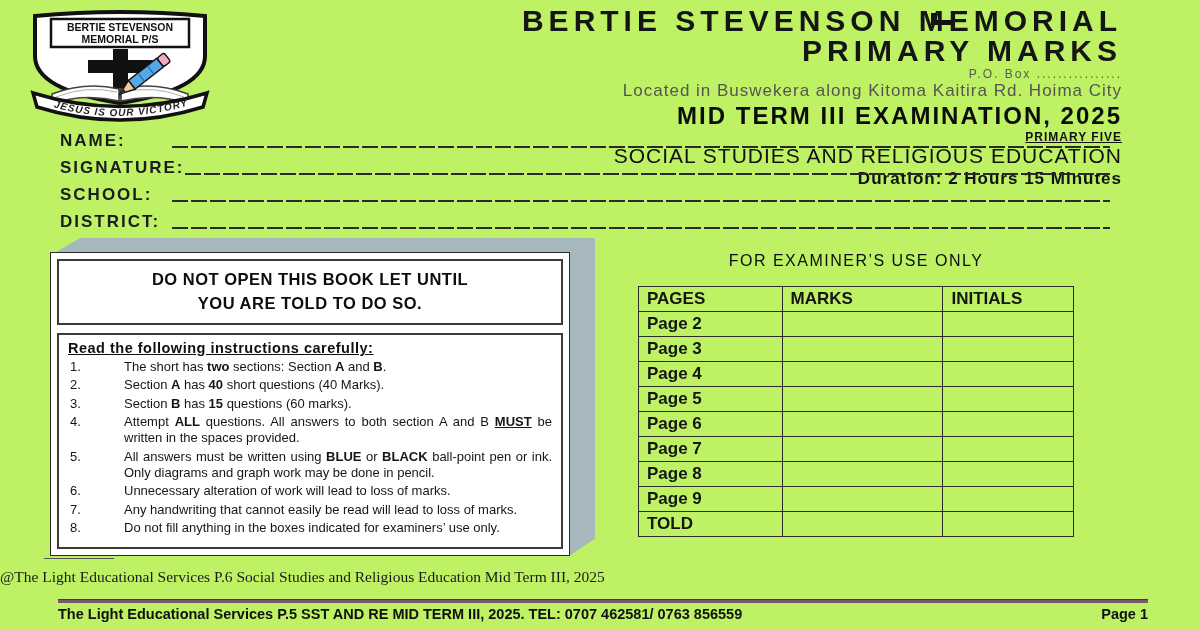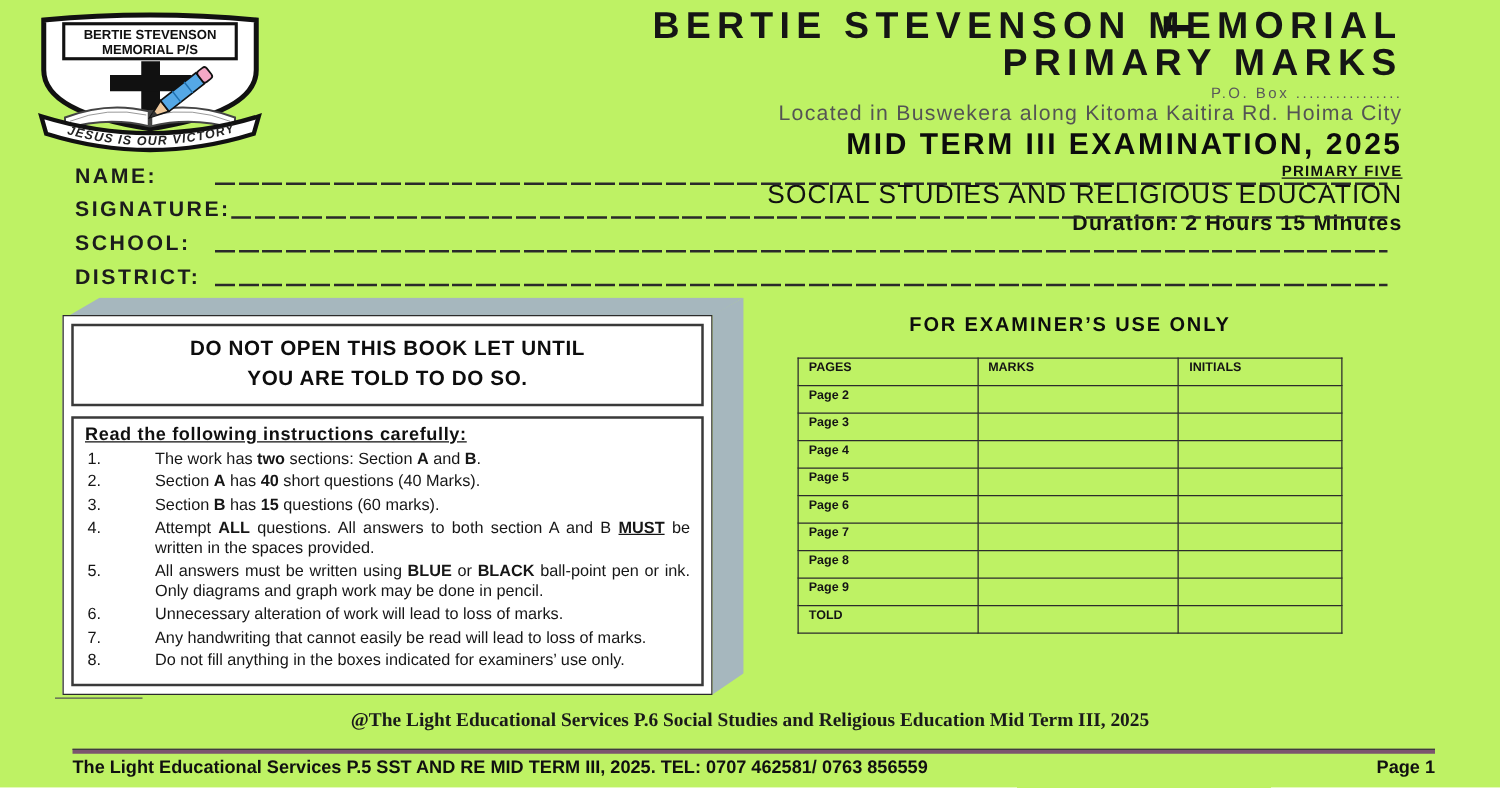--- a/index.html
+++ b/index.html
@@ -47,31 +47,31 @@
     letter-spacing:0.5px; margin-bottom:3px; color:#101010; }
   .instr-row { display:grid; grid-template-columns:56px 1fr; font-size:13px; line-height:1.26;
     margin-bottom:2px; color:#161616; }
   .instr-num { padding-left:2px; }
   .instr-text { text-align:justify; }
   .seg-b { font-weight:bold; }
   .seg-u { text-decoration:underline; }
 
   
   .examiner { position:absolute; left:638px; top:252px; width:436px; }
-  .examiner-title { text-align:center; font-size:16px; font-weight:bold; letter-spacing:1.5px; color:#0d0d0d; }
+  .examiner-title { text-align:center; font-size:16px; font-weight:normal; letter-spacing:1.5px; color:#0d0d0d; }
   table.exam { width:100%; border-collapse:collapse; margin-top:16px; }
-  table.exam th, table.exam td { border:1px solid #2b2b2b; font-size:10px; font-weight:bold;
+  table.exam th, table.exam td { border:1px solid #2b2b2b; font-size:17px; font-weight:bold;
     text-align:left; vertical-align:top; padding:2px 8px; height:22px; color:#141414; }
   table.exam th:nth-child(1), table.exam td:nth-child(1) { width:33%; }
   table.exam th:nth-child(2), table.exam td:nth-child(2) { width:37%; }
   table.exam th:nth-child(3), table.exam td:nth-child(3) { width:30%; }
 
   
-  .copyright { position:absolute; left:0; right:0; top:568px; text-align:center;
-    font-family:"Liberation Serif", serif; font-weight:bold; font-size:15.5px; color:#1a1a1a; }
+  .copyright { position:absolute; left:0; right:0; top:568px; 
+    font-family:"Liberation Serif", serif; font-weight:normal; font-size:15.5px; color:#1a1a1a; }
   .footer-rule { position:absolute; left:58px; right:52px; top:599px; height:4px;
     background:#7b566e; border-top:1px solid #3d3d3d; }
   .footer-row { position:absolute; left:58px; right:52px; top:606px; display:flex;
     justify-content:space-between; font-size:14.5px; font-weight:bold; color:#101010; }
 </style>
 </head>
 <body>
 
 <div class="page">
 
@@ -154,21 +154,21 @@
     <div class="cube-front">
       <div class="notice-box">
         <div>DO NOT OPEN THIS BOOK LET UNTIL</div>
         <div>YOU ARE TOLD TO DO SO.</div>
       </div>
       <div class="instr-box">
         <div class="instr-heading">Read the following instructions carefully:</div>
         <div id="instruction-list">
             <div class="instr-row">
               <span class="instr-num">1.</span>
-              <span class="instr-text"><span>The work has </span><span class="seg-b ">two</span><span> sections: Section </span><span class="seg-b ">A</span><span> and </span><span class="seg-b ">B</span><span>.</span></span>
+              <span class="instr-text"><span>The short has </span><span class="seg-b ">two</span><span> sections: Section </span><span class="seg-b ">A</span><span> and </span><span class="seg-b ">B</span><span>.</span></span>
             </div>
             <div class="instr-row">
               <span class="instr-num">2.</span>
               <span class="instr-text"><span>Section </span><span class="seg-b ">A</span><span> has </span><span class="seg-b ">40</span><span> short questions (40 Marks).</span></span>
             </div>
             <div class="instr-row">
               <span class="instr-num">3.</span>
               <span class="instr-text"><span>Section </span><span class="seg-b ">B</span><span> has </span><span class="seg-b ">15</span><span> questions (60 marks).</span></span>
             </div>
             <div class="instr-row">

